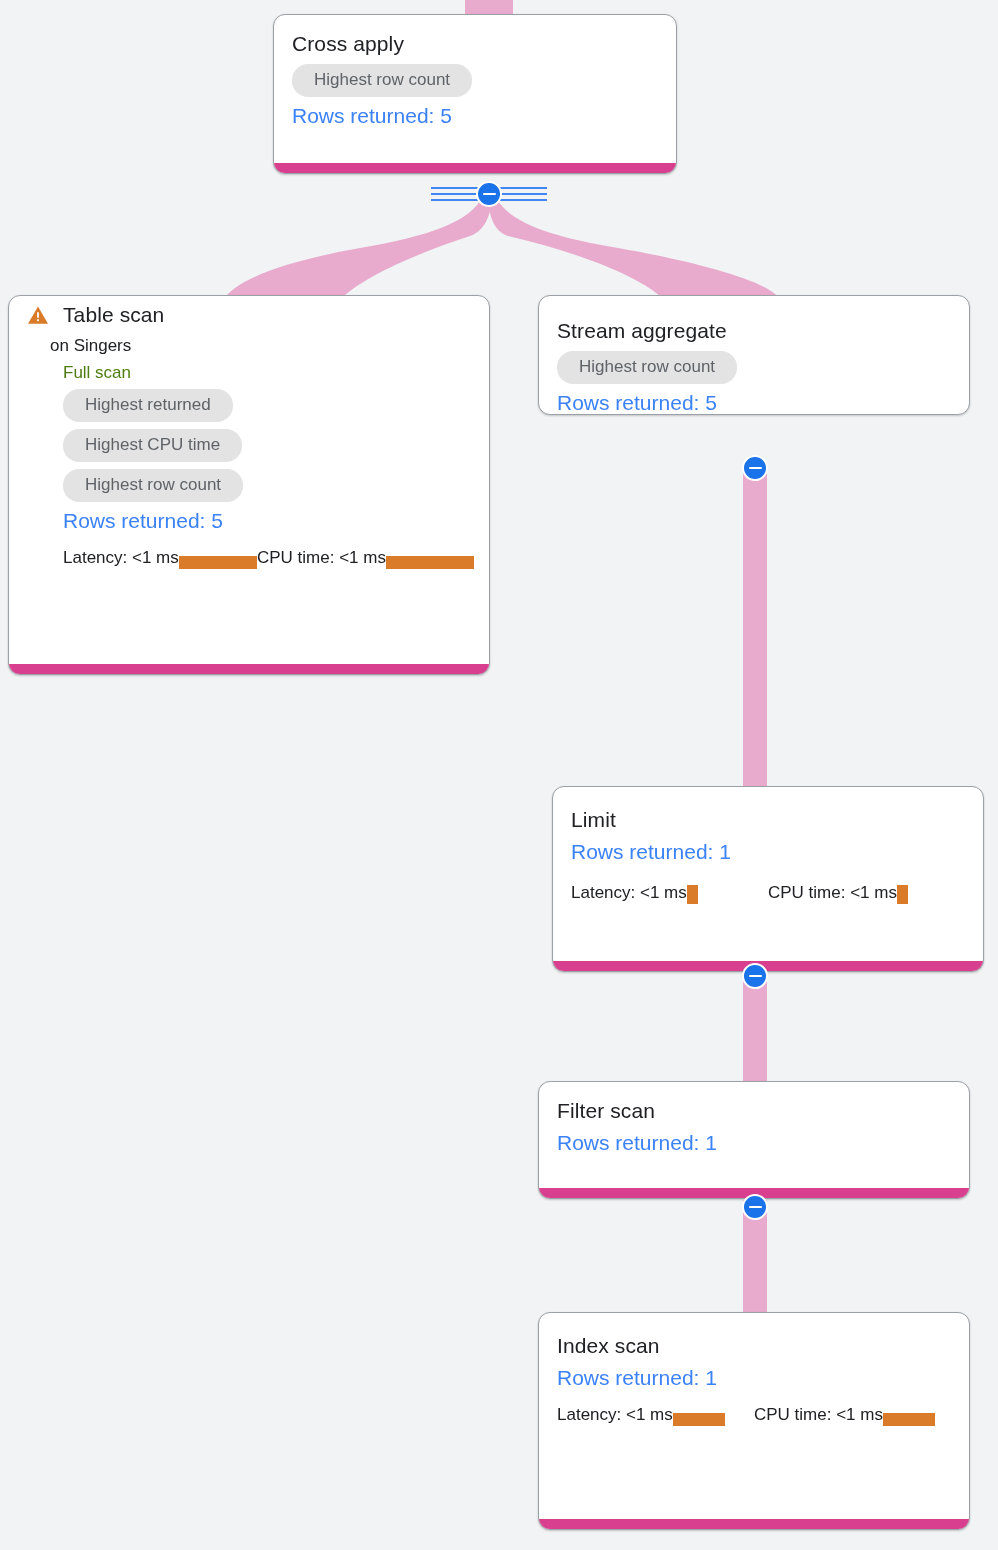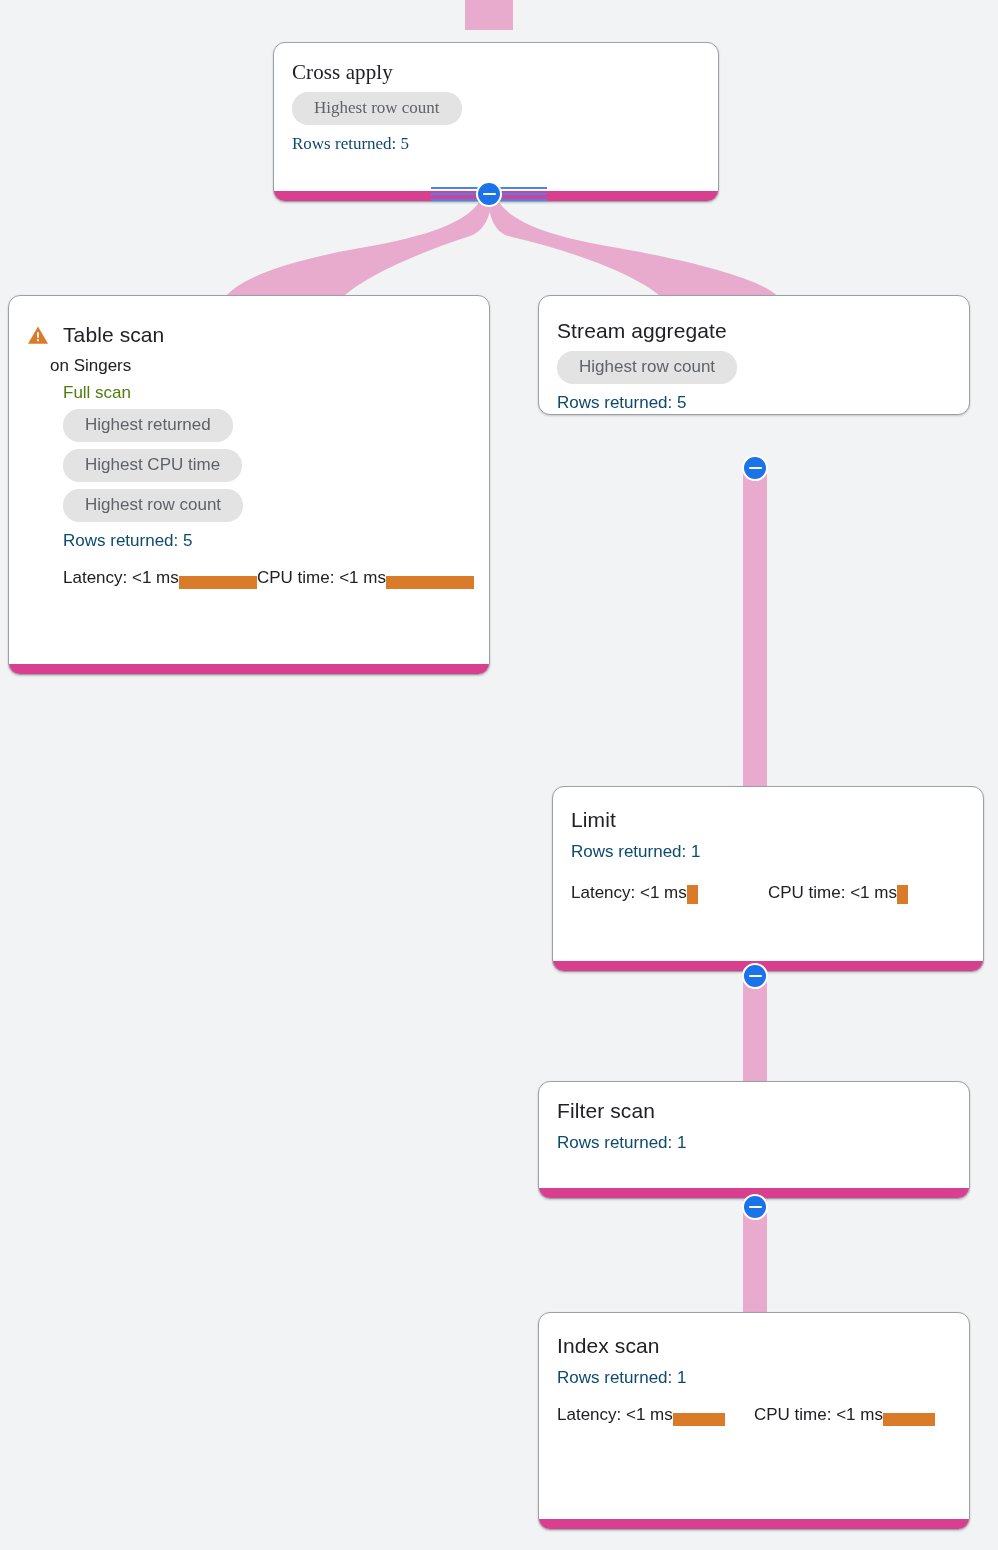--- a/index.html
+++ b/index.html
@@ -87,23 +87,23 @@
     background: #e3e3e3;
     color: #5f6368;
     border-radius: 16px;
     font-size: 17px;
     line-height: 20px;
     padding: 6px 22px 7px 22px;
     margin: 3px 0 4px 0;
     white-space: nowrap;
   }
   .rows-line {
-    font-size: 17px;
+    font-size: 21px;
     line-height: 28px;
-    color: #0c4a6e;
+    color: #3b82f6;
     white-space: nowrap;
     margin-top: 1px;
   }
 
   .metrics {
     display: flex;
     flex-direction: row;
     margin-top: 12px;
     width: 100%;
   }
@@ -187,33 +187,33 @@
              C 644,278 578,252 508,236
              C 493,231 489,214 488,198 Z" fill="#e8aacd"></path>
 
     <rect x="743" y="462" width="24" height="328" fill="#e8aacd"></rect>
 
     <rect x="743" y="970" width="24" height="115" fill="#e8aacd"></rect>
 
     <rect x="743" y="1200" width="24" height="116" fill="#e8aacd"></rect>
   </svg>
 
-  <div class="node" style="left:273px; top:42px; width:446px; height:160px;font-family:Liberation Serif, serif;">
+  <div class="node" style="left:273px; top:14px; width:404px; height:160px;">
     <div class="node-body">
       <div class="title-row">
         <div class="node-title">Cross apply</div>
       </div>
       <div class="chip">Highest row count</div>
       <div class="rows-line">Rows returned: 5</div>
     </div>
     <div class="node-accent" style="background:#d93f8f;"></div>
   </div>
 
   <div class="node" style="left:8px; top:295px; width:482px; height:380px;">
-    <div class="node-body" style="padding-top:24px;">
+    <div class="node-body" style="padding-top:4px;">
       <div class="title-row">
         <svg class="warn-icon" viewBox="0 0 24 22">
           <path d="M12 1.6 L23 20.6 L1 20.6 Z" fill="#d97b29"></path>
           <rect x="11" y="8" width="2" height="6" fill="#ffffff"></rect>
           <rect x="11" y="15.6" width="2" height="2.2" fill="#ffffff"></rect>
         </svg>
         <div class="node-title">Table scan</div>
       </div>
       <div class="node-sub" style="margin-left:23px;">on Singers</div>
       <div class="node-sub muted" style="margin-left:36px;">Full scan</div>

